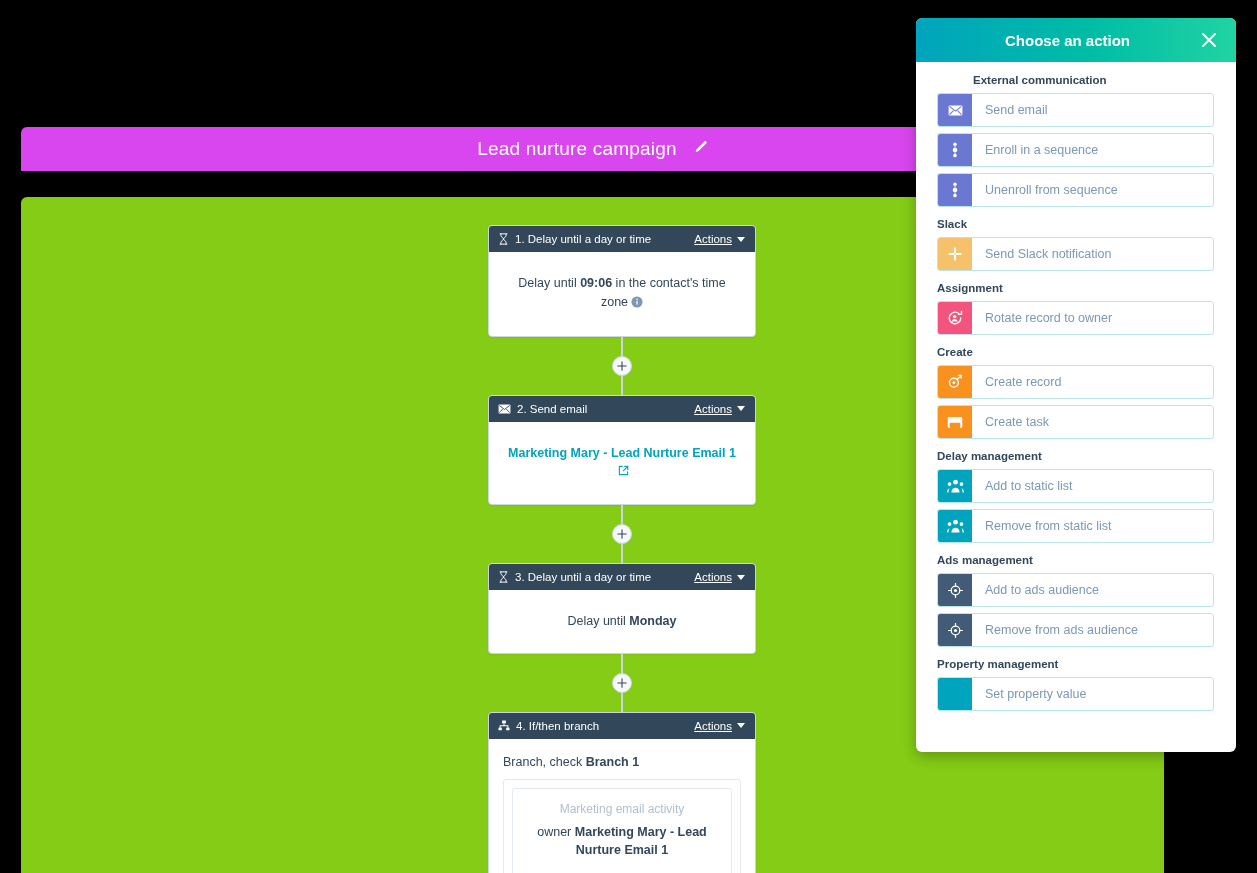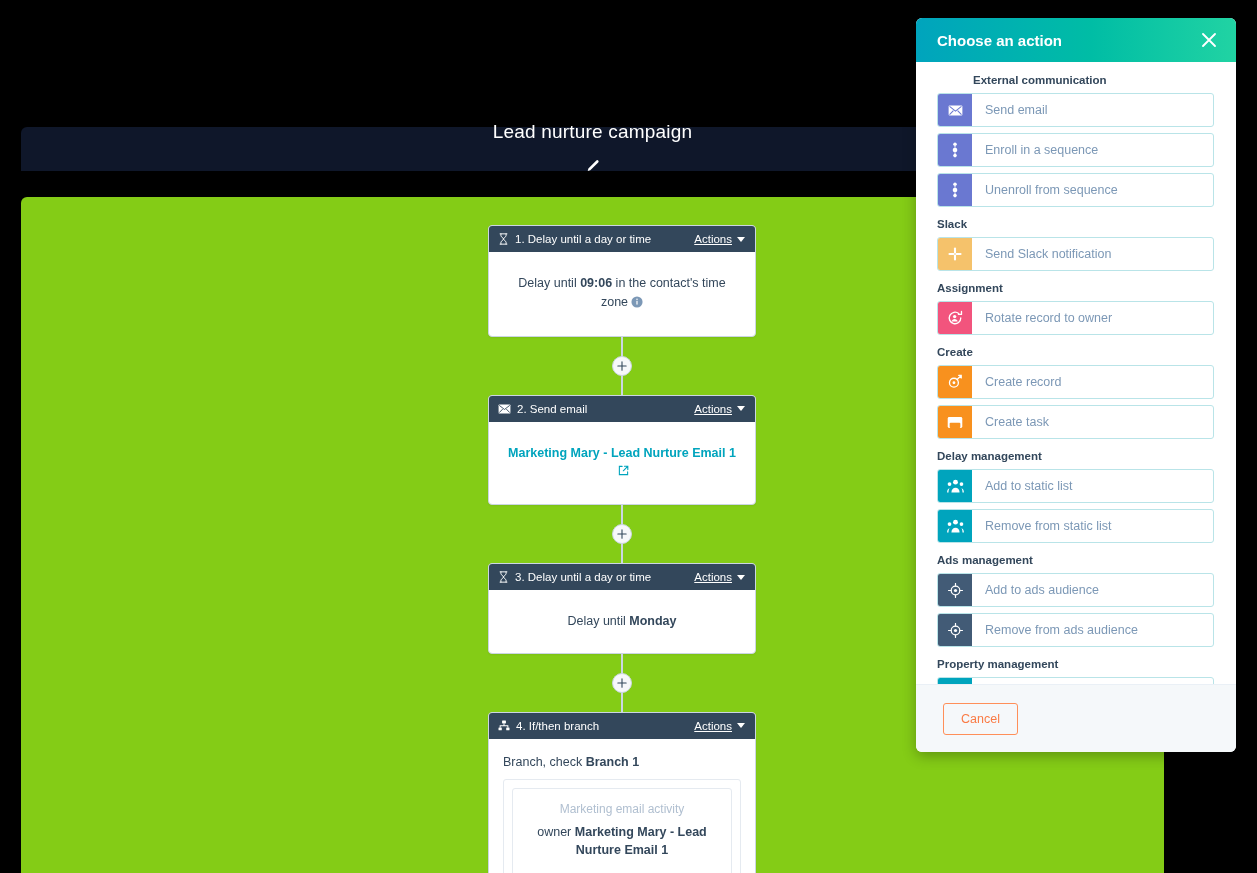--- a/index.html
+++ b/index.html
@@ -8,25 +8,24 @@
     background: #000000;
     font-family: "Liberation Sans", sans-serif;
     overflow: hidden;
   }
   #root { position: relative; width: 1257px; height: 873px; }
 
   
   .title-bar {
     position: absolute; left: 21px; top: 127px;
     width: 1143px; height: 44px;
-    background: #0f172a;
+    background: #d946ef;
     border-radius: 6px 6px 0 0;
     display: flex; align-items: center; justify-content: center;
     gap: 16px;
-    flex-direction: column;
   }
   .title-text {
     color: #ffffff; font-size: 19px; letter-spacing: .2px;
   }
   .pencil-icon { display: block; }
 
   
   .canvas {
     position: absolute; left: 21px; top: 197px;
     width: 1143px; height: 760px;
@@ -125,21 +124,21 @@
     display: flex; flex-direction: column;
     overflow: hidden;
   }
   .panel-head {
     height: 44px; flex: 0 0 44px;
     background: linear-gradient(90deg, #00a4bd 0%, #00bda5 55%, #21d3a3 100%);
     display: flex; align-items: center;
     padding: 0 16px 0 21px;
   }
   .panel-title {
-    color: #ffffff; font-size: 15px; font-weight: bold; flex: 1;
+    color: #ffffff; font-size: 15px; font-weight: bold; flex: 1; text-align: center;
   }
   .close-btn {
     width: 22px; height: 22px; cursor: pointer;
     display: flex; align-items: center; justify-content: center;
   }
   .panel-scroll {
     flex: 1; overflow: hidden;
     padding: 12px 22px 0 21px;
   }
   .group-label {
@@ -465,18 +464,15 @@
       <div class="group-label">Property management</div>
       <div class="action-item">
         <span class="action-swatch" style="background:#00a4bd">
           
         </span>
         <span class="action-label">Set property value</span>
       </div>
 
     </div>
 
-    <div class="panel-foot">
-      <button class="cancel-btn">Cancel</button>
-    </div>
   </div>
 
 </div>
 
 </body></html>

